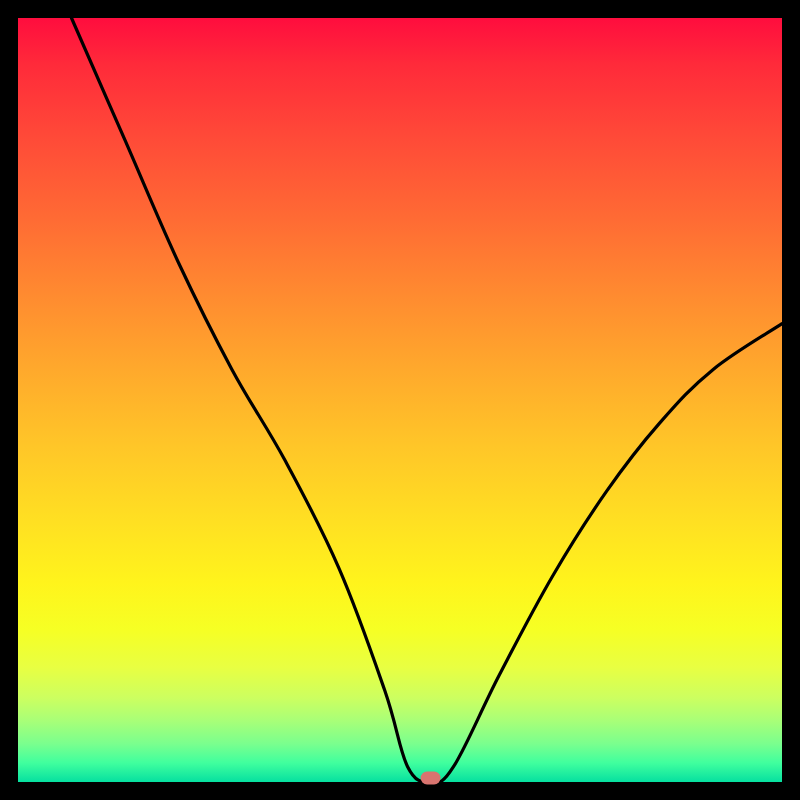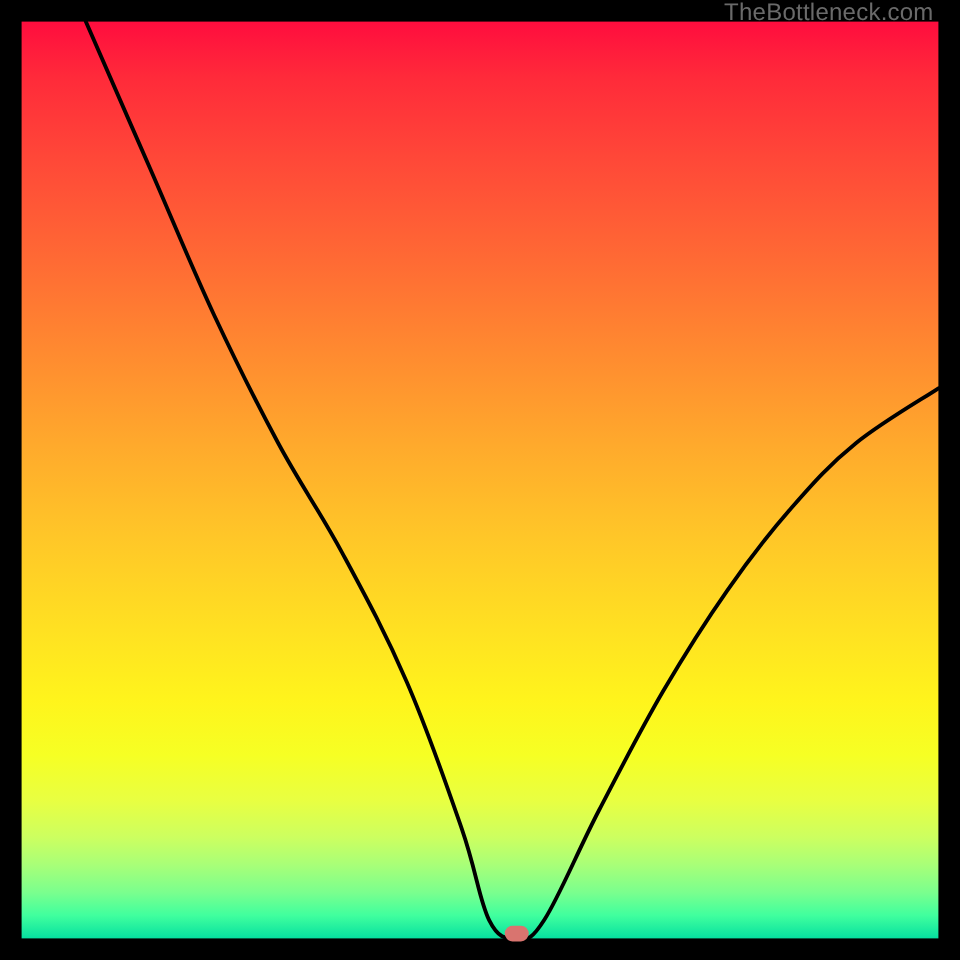--- a/index.html
+++ b/index.html
@@ -71,21 +71,20 @@
   .marker {
     fill: #d9746f;
     stroke: none;
   }
 </style>
 </head>
 <body>
 
 <div class="frame">
 
-  <div class="watermark">TheBottleneck.com</div>
 
   <div class="plot-area">
     <svg class="curve" viewBox="0 0 764 764" preserveAspectRatio="none">
       <path class="curve-path" d="M 53.5 0.0 C 63.1 22.0, 87.7 78.2, 107.0 122.2 C 126.2 166.2, 141.2 203.2, 160.4 244.5 C 179.7 285.7, 194.7 315.7, 213.9 351.4 C 233.2 387.2, 248.1 407.4, 267.4 443.1 C 286.7 478.9, 303.0 508.8, 320.9 550.1 C 338.8 591.3, 354.3 636.6, 366.7 672.3 C 379.1 708.1, 381.4 732.2, 389.6 748.7 C 397.9 765.2, 404.3 764.0, 412.6 764.0 C 420.8 764.0, 423.1 768.0, 435.5 748.7 C 447.9 729.5, 463.4 691.4, 481.3 657.0 C 499.2 622.7, 515.5 590.7, 534.8 557.7 C 554.1 524.7, 569.0 501.2, 588.3 473.7 C 607.5 446.2, 622.5 426.9, 641.8 404.9 C 661.0 382.9, 673.2 369.3, 695.2 351.4 C 717.2 333.6, 751.6 313.9, 764.0 305.6"></path>
       <rect class="marker" x="402.6" y="753.5" width="20" height="13" rx="6.5" ry="6.5" fill="#d9746f"></rect>
     </svg>
   </div>
 
 </div>
 

